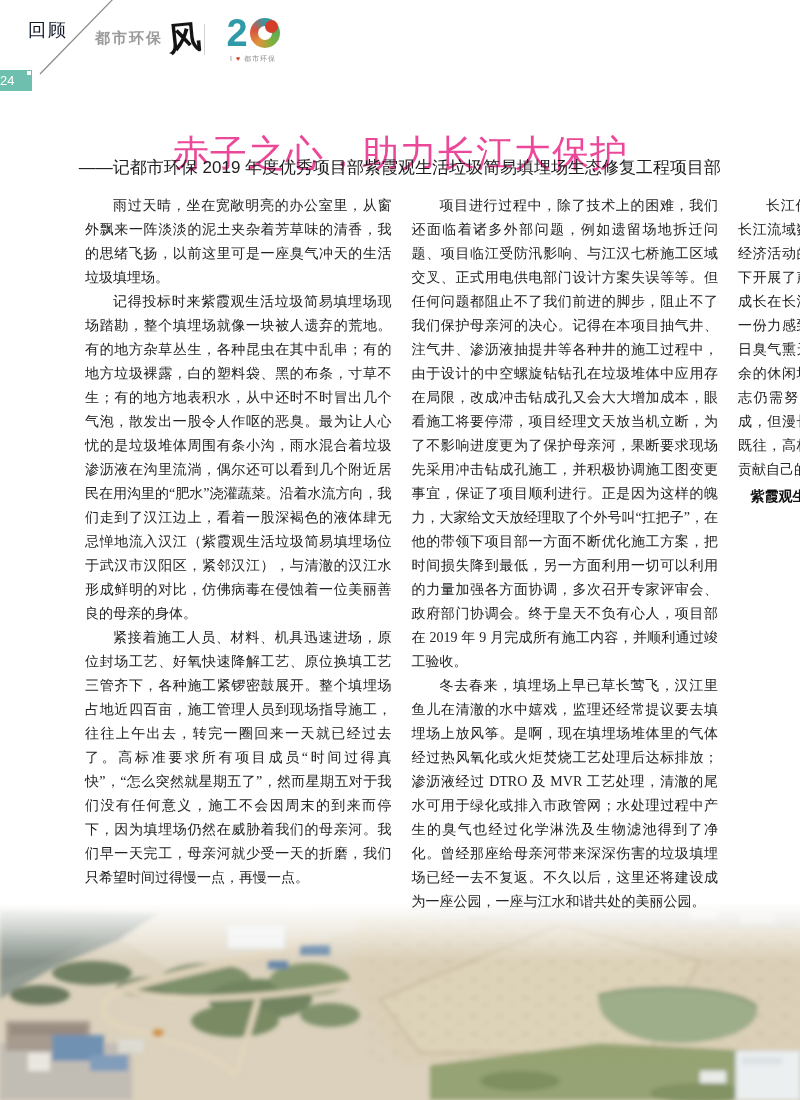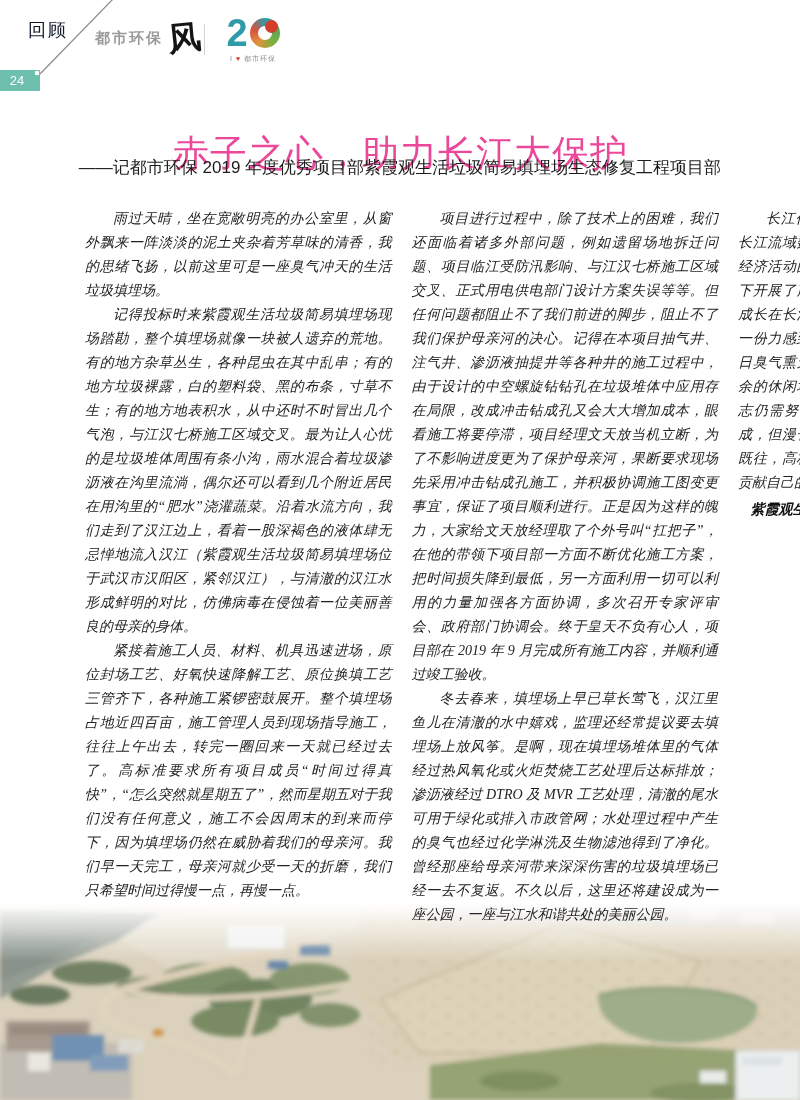--- a/index.html
+++ b/index.html
@@ -9,24 +9,24 @@
     font-family:"Liberation Serif",serif;color:#1a1a1a;
   }
   
   .section-label{
     position:absolute;left:28px;top:18px;
     font-family:"Liberation Sans",sans-serif;font-weight:normal;
     font-size:18px;letter-spacing:2px;color:#0f172a;
   }
   .diag-line{position:absolute;left:0;top:0;pointer-events:none;}
   .page-tab{
-    position:absolute;left:0;top:70px;width:40px;height:21px;
+    position:absolute;left:0;top:70px;width:32px;height:21px;
     background:#6fbfae;color:#fff;
     font-family:"Liberation Sans",sans-serif;font-size:13px;
-    display:flex;align-items:center;justify-content:center;
+    display:flex;align-items:center;justify-content:flex-start;
     padding-right:6px;box-sizing:border-box;
   }
   .page-tab .notch{
     position:absolute;right:1px;top:1px;width:4px;height:4px;background:#fff;
   }
   .brand{position:absolute;left:95px;top:22px;display:flex;align-items:center;}
   .brand-name{
     font-family:"Liberation Sans",sans-serif;font-weight:bold;
     font-size:15px;letter-spacing:2px;color:#9b9b9b;
   }
@@ -55,25 +55,24 @@
     position:absolute;left:0;top:104px;width:100%;text-align:center;
     font-family:"Liberation Sans",sans-serif;font-weight:normal;
     font-size:37px;letter-spacing:1px;color:#ec4899;
   }
   .sub-title{
     position:absolute;left:0;top:156px;width:100%;text-align:center;
     font-family:"Liberation Sans",sans-serif;font-size:17px;color:#1c1c1c;
   }
   
   .article{
-    position:absolute;left:85px;top:207px;width:633px;height:724px;
+    position:absolute;left:85px;top:194px;width:633px;height:724px;
     column-count:2;column-gap:20px;column-fill:auto;
     font-size:14px;line-height:24px;text-align:justify;color:#222;
     z-index:2;
-    font-style:italic;
   }
   .article p.para{margin:0;text-indent:2em;}
   .byline{
     margin:2px 0 0;text-indent:0;text-align:right;
     font-family:"Liberation Sans",sans-serif;font-weight:bold;font-size:14px;color:#111;
   }
   
   .photo{position:absolute;left:0;top:903px;width:800px;height:197px;z-index:1;}
   .photo svg{display:block;}
 </style>
@@ -206,21 +205,21 @@
       </g>
 
       <rect x="0" y="0" width="800" height="197" fill="#ffffff" opacity="0.12"></rect>
       <rect x="0" y="0" width="800" height="58" fill="url(#haze)"></rect>
     </svg>
   </div>
 
   <div class="article">
     <div>
         <p class="para">雨过天晴，坐在宽敞明亮的办公室里，从窗外飘来一阵淡淡的泥土夹杂着芳草味的清香，我的思绪飞扬，以前这里可是一座臭气冲天的生活垃圾填埋场。</p>
-        <p class="para">记得投标时来紫霞观生活垃圾简易填埋场现场踏勘，整个填埋场就像一块被人遗弃的荒地。有的地方杂草丛生，各种昆虫在其中乱串；有的地方垃圾裸露，白的塑料袋、黑的布条，寸草不生；有的地方地表积水，从中还时不时冒出几个气泡，与江汉七桥施工区域交叉。最为让人心忧的是垃圾堆体周围有条小沟，雨水混合着垃圾渗沥液在沟里流淌，偶尔还可以看到几个附近居民在用沟里的“肥水”浇灌蔬菜。沿着水流方向，我们走到了汉江边上，看着一股深褐色的液体肆无忌惮地流入汉江（紫霞观生活垃圾简易填埋场位于武汉市汉阳区，紧邻汉江），与清澈的汉江水形成鲜明的对比，仿佛病毒在侵蚀着一位美丽善良的母亲的身体。</p>
+        <p class="para">记得投标时来紫霞观生活垃圾简易填埋场现场踏勘，整个填埋场就像一块被人遗弃的荒地。有的地方杂草丛生，各种昆虫在其中乱串；有的地方垃圾裸露，白的塑料袋、黑的布条，寸草不生；有的地方地表积水，从中还时不时冒出几个气泡，散发出一股令人作呕的恶臭。最为让人心忧的是垃圾堆体周围有条小沟，雨水混合着垃圾渗沥液在沟里流淌，偶尔还可以看到几个附近居民在用沟里的“肥水”浇灌蔬菜。沿着水流方向，我们走到了汉江边上，看着一股深褐色的液体肆无忌惮地流入汉江（紫霞观生活垃圾简易填埋场位于武汉市汉阳区，紧邻汉江），与清澈的汉江水形成鲜明的对比，仿佛病毒在侵蚀着一位美丽善良的母亲的身体。</p>
         <p class="para">紧接着施工人员、材料、机具迅速进场，原位封场工艺、好氧快速降解工艺、原位换填工艺三管齐下，各种施工紧锣密鼓展开。整个填埋场占地近四百亩，施工管理人员到现场指导施工，往往上午出去，转完一圈回来一天就已经过去了。高标准要求所有项目成员“时间过得真快”，“怎么突然就星期五了”，然而星期五对于我们没有任何意义，施工不会因周末的到来而停下，因为填埋场仍然在威胁着我们的母亲河。我们早一天完工，母亲河就少受一天的折磨，我们只希望时间过得慢一点，再慢一点。</p>
         <p class="para">项目进行过程中，除了技术上的困难，我们还面临着诸多外部问题，例如遗留场地拆迁问题、项目临江受防汛影响、与江汉七桥施工区域交叉、正式用电供电部门设计方案失误等等。但任何问题都阻止不了我们前进的脚步，阻止不了我们保护母亲河的决心。记得在本项目抽气井、注气井、渗沥液抽提井等各种井的施工过程中，由于设计的中空螺旋钻钻孔在垃圾堆体中应用存在局限，改成冲击钻成孔又会大大增加成本，眼看施工将要停滞，项目经理文天放当机立断，为了不影响进度更为了保护母亲河，果断要求现场先采用冲击钻成孔施工，并积极协调施工图变更事宜，保证了项目顺利进行。正是因为这样的魄力，大家给文天放经理取了个外号叫“扛把子”，在他的带领下项目部一方面不断优化施工方案，把时间损失降到最低，另一方面利用一切可以利用的力量加强各方面协调，多次召开专家评审会、政府部门协调会。终于皇天不负有心人，项目部在 2019 年 9 月完成所有施工内容，并顺利通过竣工验收。</p>
         <p class="para">冬去春来，填埋场上早已草长莺飞，汉江里鱼儿在清澈的水中嬉戏，监理还经常提议要去填埋场上放风筝。是啊，现在填埋场堆体里的气体经过热风氧化或火炬焚烧工艺处理后达标排放；渗沥液经过 DTRO 及 MVR 工艺处理，清澈的尾水可用于绿化或排入市政管网；水处理过程中产生的臭气也经过化学淋洗及生物滤池得到了净化。曾经那座给母亲河带来深深伤害的垃圾填埋场已经一去不复返。不久以后，这里还将建设成为一座公园，一座与江水和谐共处的美丽公园。</p>
         <p class="para">长江作为和黄河一样重要的母亲河，养育着长江流域数以亿计的中华儿女，但她却饱受两岸经济活动的摧残，为了保护我们的母亲，全国上下开展了声势浩大的长江大保护行动。作为一个成长在长江边上的湖北人，我为能给保卫长江出一份力感到骄傲；作为一名环保人，我为能让昔日臭气熏天、污水横流的填埋场变成人们工作之余的休闲场所而自豪。但是，革命尚未成功，同志仍需努力。紫霞观项目虽然建设内容已经完成，但漫长的运营工作才刚刚开始，我们将一如既往，高标准要求所有项目成员，为长江大保护贡献自己的一份力量。</p>
       </div>
     <p class="byline">紫霞观生活垃圾简易填埋场生态修复工程项目部 黄超</p>
   </div>
 
 </div>
 

